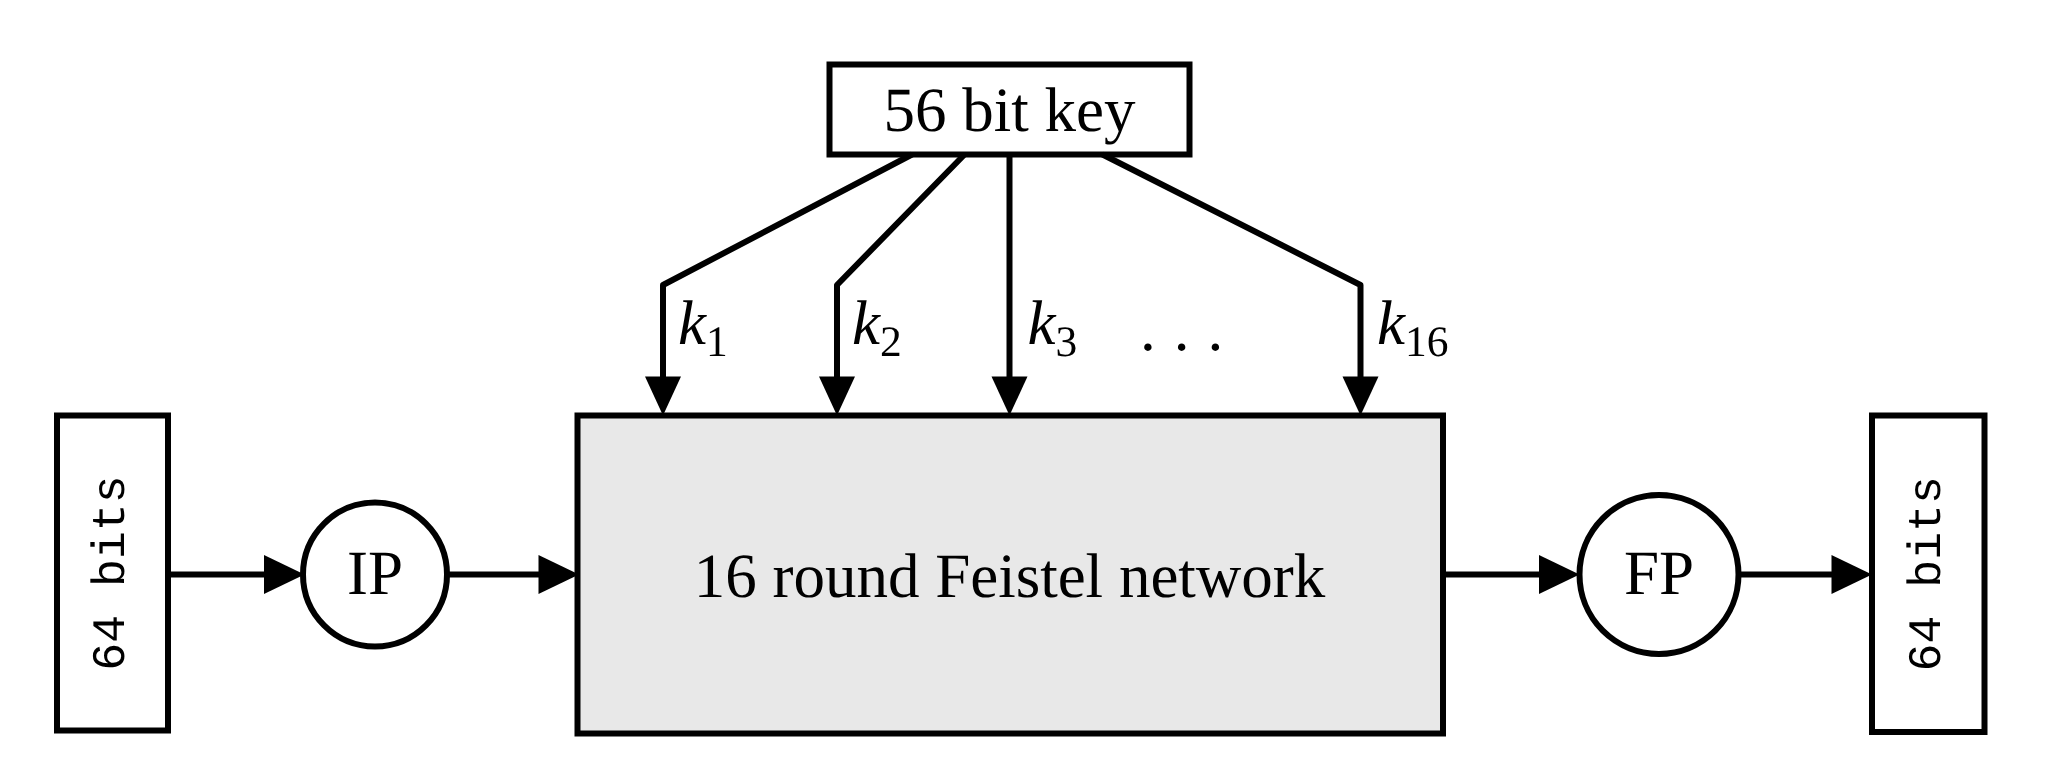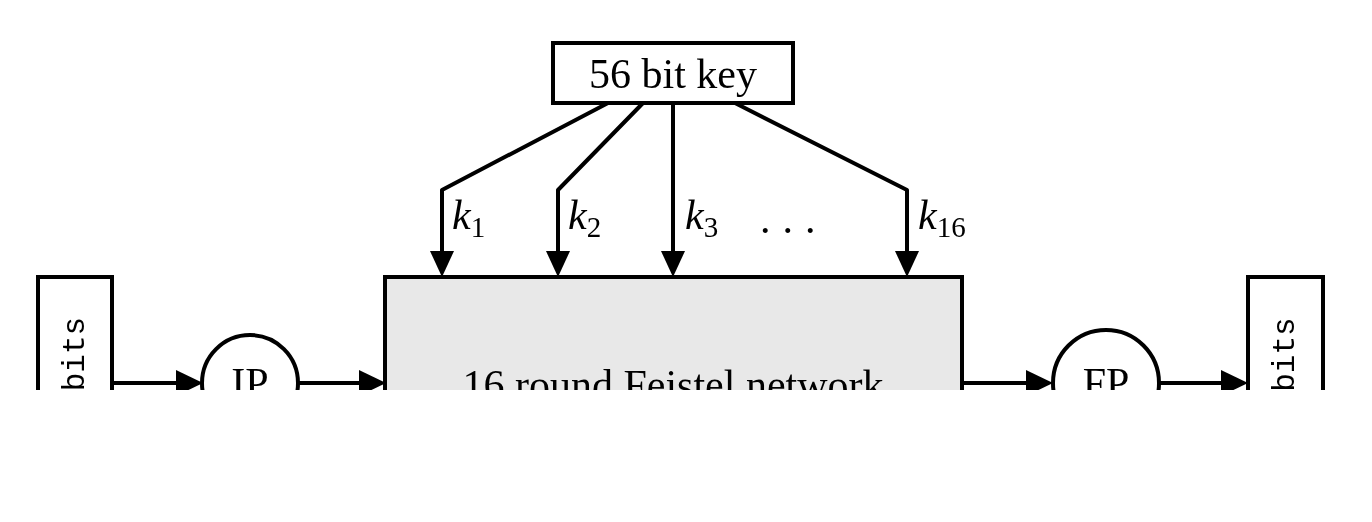--- a/index.html
+++ b/index.html
@@ -2,21 +2,21 @@
 <html><head>
 <meta charset="utf-8">
 <style>
   html, body {
     margin: 0;
     padding: 0;
     background: #ffffff;
   }
   .canvas-wrap {
     width: 1372px;
-    height: 390px;
+    height: 522px;
     background: #ffffff;
     overflow: hidden;
   }
   svg { display: block; }
 
   .ln {
     stroke: #000000;
     stroke-width: 4;
     fill: none;
     stroke-linejoin: round;

